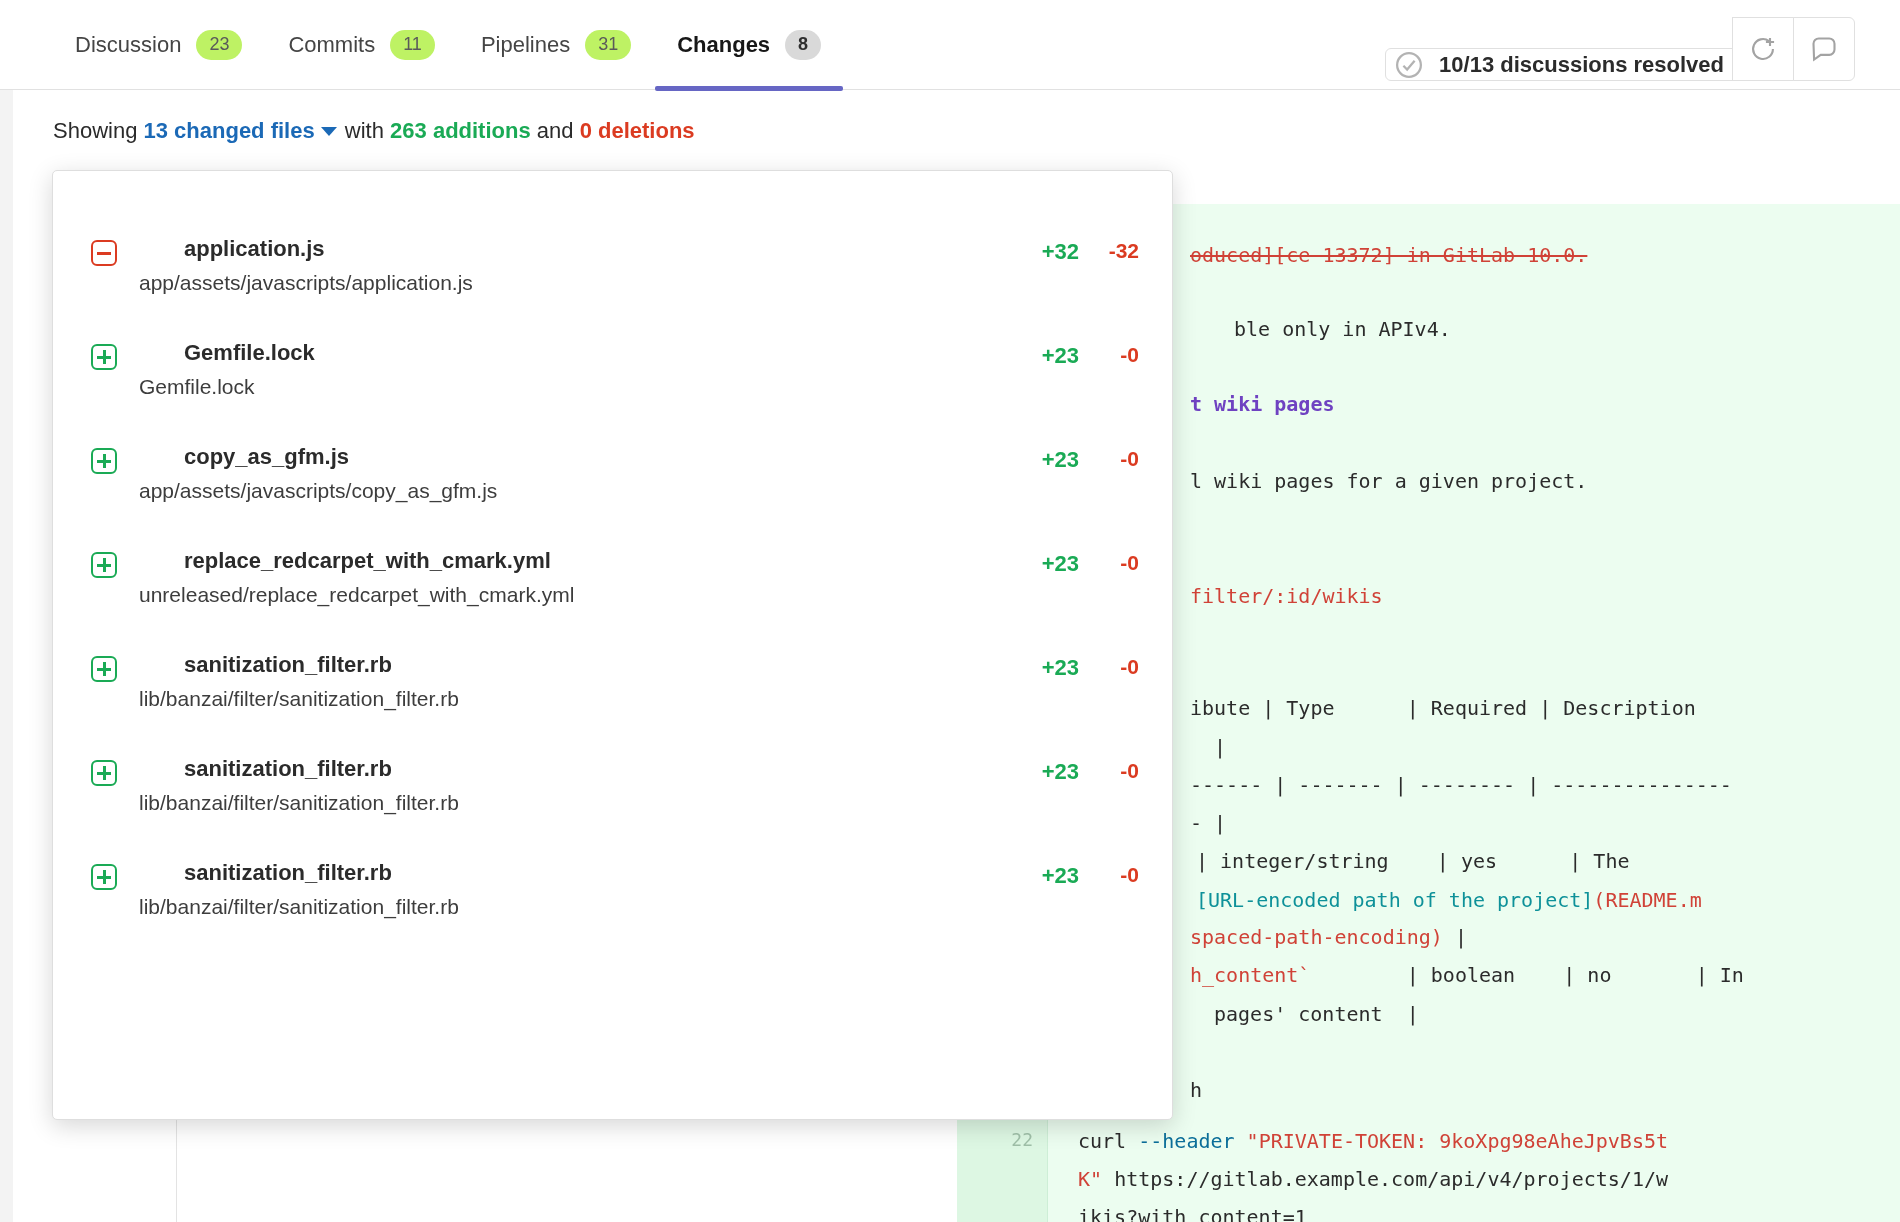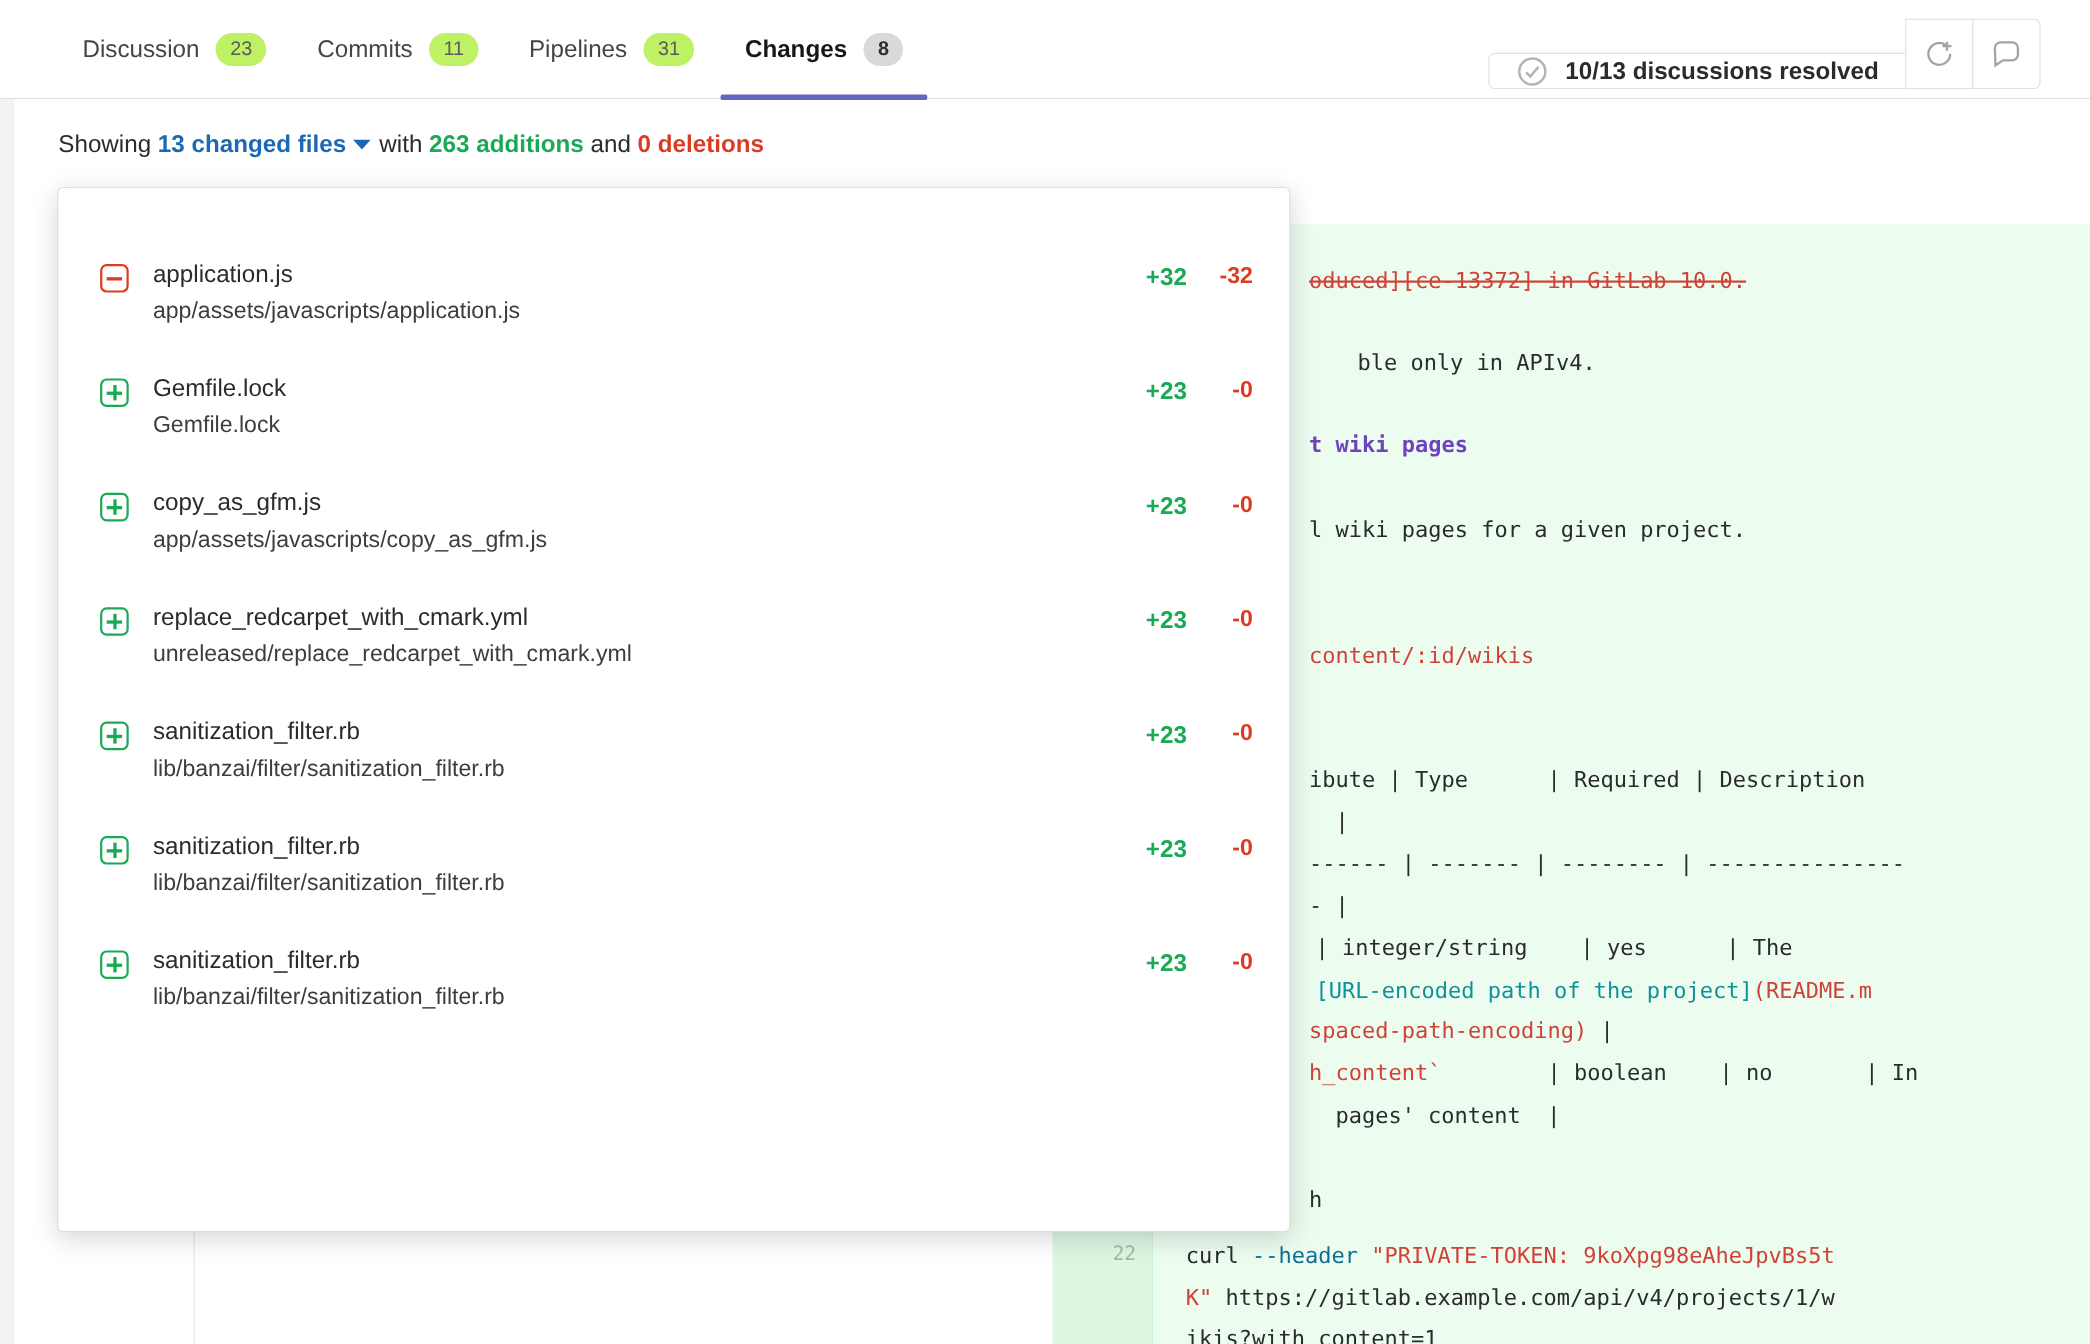--- a/index.html
+++ b/index.html
@@ -21,21 +21,21 @@
     font-size:22px; color:#454545; cursor:pointer; }
   .badge { background:#bef264; color:#5a5a5a; border-radius:15px; padding:4px 13px; font-size:18px; line-height:1.2; }
   .tab.active { font-weight:700; color:#171717; }
   .tab.active .badge { background:#d9d9d9; color:#2e2e2e; font-weight:700; }
   .tab.active::after { content:""; position:absolute; left:-22px; right:-22px; bottom:-1px;
     height:5px; background:#6666c4; border-radius:2px; }
 
   
   .actions { position:absolute; right:45px; top:17px; height:64px; display:flex; z-index:31; }
   .seg { border:1px solid #e0e0e0; background:#fff; display:flex; align-items:center; }
-  .seg.main { padding:0 24px; gap:15px; border-radius:6px 0 0 6px;margin-top:31px; }
+  .seg.main { padding:0 8px; gap:15px; border-radius:6px 0 0 6px;margin-top:31px; }
   .resolved-text { font-size:22px; font-weight:600; color:#2b2b2b; white-space:nowrap; }
   .iconbtn { width:62px; justify-content:center; margin-left:-1px; cursor:pointer; }
   .iconbtn.last { border-radius:0 6px 6px 0; }
   .seg svg { display:block; }
 
   
   .summary { position:absolute; left:53px; top:118px; font-size:22px; color:#2b2b2b; z-index:6; white-space:nowrap; }
   .summary .lnk { color:#1b69b6; font-weight:700; cursor:pointer; }
   .caret { display:inline-block; width:0; height:0; border-left:8px solid transparent;
     border-right:8px solid transparent; border-top:9px solid #1b69b6; margin:0 2px 2px 6px; vertical-align:middle; }
@@ -79,41 +79,41 @@
   .ficon.added { border-color:#1aaa55; }
   .ficon.added::before { content:""; position:absolute; left:4px; right:4px; top:50%;
     margin-top:-1.5px; height:3px; background:#1aaa55; }
   .ficon.added::after { content:""; position:absolute; top:4px; bottom:4px; left:50%;
     margin-left:-1.5px; width:3px; background:#1aaa55; }
   .ficon.modified { border-color:#2f2f2f; }
   .ficon.modified::before { content:""; position:absolute; width:9px; height:9px; border-radius:50%;
     background:#2f2f2f; left:50%; top:50%; transform:translate(-50%,-50%); }
 
   .fmeta { display:flex; flex-direction:column; gap:8px; min-width:0; }
-  .fname { font-size:22px; font-weight:400; color:#2b2b2b; line-height:1.2; white-space:nowrap; }
+  .fname { font-size:22px; font-weight:700; color:#2b2b2b; line-height:1.2; white-space:nowrap;margin-left:45px; }
   .fpath { font-size:21px; color:#3d3d3d; line-height:1.2; white-space:nowrap; }
   .fstats { margin-left:auto; display:flex; padding-top:3px; flex:none; }
   .fadd { width:80px; text-align:right; color:#1aaa55; font-weight:600; font-size:22px; }
   .fdel { width:60px; text-align:right; color:#db3b21; font-weight:600; font-size:21px; margin-right:33px; }
 </style>
 </head>
 <body>
 
 <div class="left-strip"></div>
 
 <div class="diff-pane">
   <div class="gutter" id="gutter">
       <div class="gutter-num" style="top: 925px;">22</div>
     </div>
   <div id="diff-code">
       <div class="dline" style="top: 36px; left: 233px;"><span class="c-red c-strike">oduced][ce-13372] in GitLab 10.0.</span></div>
       <div class="dline" style="top: 110px; left: 233px; margin-left: 44px;"><span>ble only in APIv4.</span></div>
       <div class="dline" style="top: 185px; left: 233px;"><span class="c-purple">t wiki pages</span></div>
       <div class="dline" style="top: 262px; left: 233px;"><span>l wiki pages for a given project.</span></div>
-      <div class="dline" style="top: 377px; left: 233px;"><span class="c-red">content/:id/wikis</span></div>
+      <div class="dline" style="top: 377px; left: 233px;"><span class="c-red">filter/:id/wikis</span></div>
       <div class="dline" style="top: 489px; left: 233px;"><span>ibute | Type      | Required | Description</span></div>
       <div class="dline" style="top: 528px; left: 257px;"><span>|</span></div>
       <div class="dline" style="top: 566px; left: 233px;"><span>------ | ------- | -------- | ---------------</span></div>
       <div class="dline" style="top: 604px; left: 233px;"><span>- |</span></div>
       <div class="dline" style="top: 642px; left: 239px;"><span>| integer/string    | yes      | The</span></div>
       <div class="dline" style="top: 681px; left: 239px;"><span class="c-teal">[URL-encoded path of the project]</span><span class="c-red">(README.m</span></div>
       <div class="dline" style="top: 718px; left: 233px;"><span class="c-red">spaced-path-encoding)</span><span> |</span></div>
       <div class="dline" style="top: 756px; left: 233px;"><span class="c-red">h_content`</span><span>        | boolean    | no       | In</span></div>
       <div class="dline" style="top: 795px; left: 257px;"><span>pages' content  |</span></div>
       <div class="dline" style="top: 871px; left: 233px;"><span>h</span></div>

